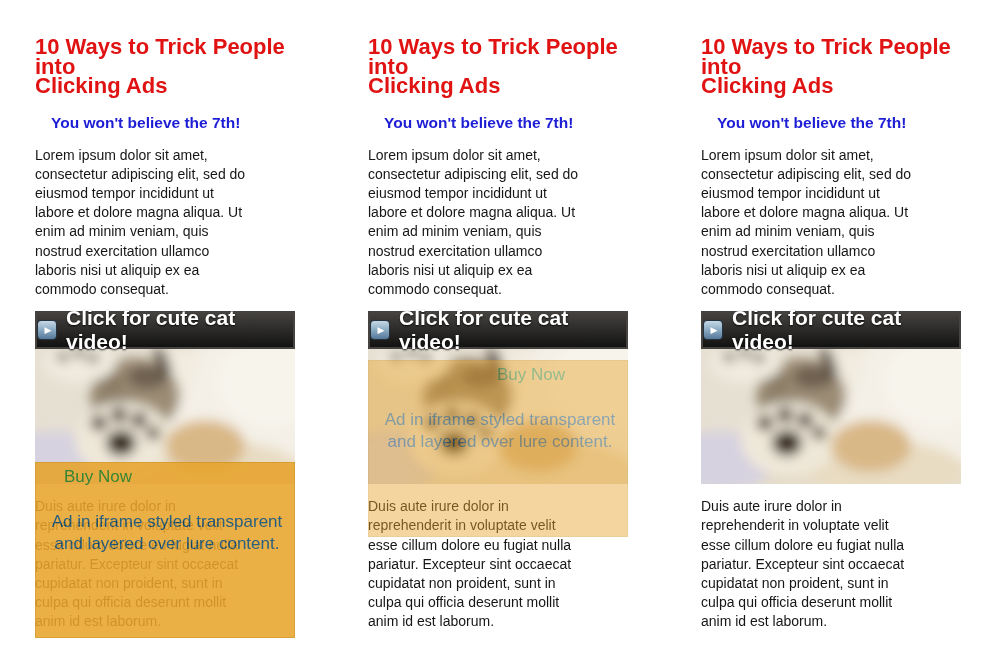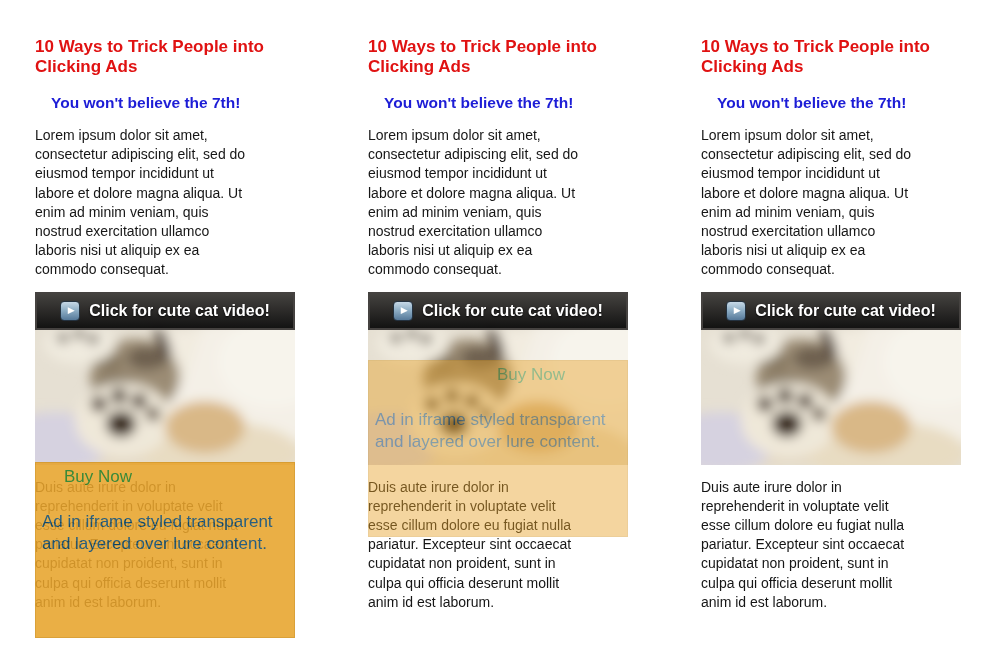--- a/index.html
+++ b/index.html
@@ -9,21 +9,21 @@
     position:relative;overflow:hidden;
     -webkit-font-smoothing:antialiased;
   }
   .stage{position:absolute;inset:0;}
   .column{position:absolute;top:30px;width:260px;}
   .col-a{left:35px;}
   .col-b{left:368px;}
   .col-c{left:701px;}
 
   .head{
-    margin:7px 0 0;font-size:17px;line-height:19.5px;font-weight:700;
+    margin:7px 0 0;font-size:22px;line-height:19.5px;font-weight:700;
     color:#e01212;white-space:pre-line;
   }
   .sub{
     margin:17px 16px 0;font-size:15.5px;line-height:19px;font-weight:700;
     color:#1d1dd6;white-space:pre-line;
   }
   .body-text{
     margin:14px 0 0;font-size:14px;line-height:19.2px;color:#161616;
     white-space:pre-line;
   }
@@ -33,35 +33,35 @@
   .photo{position:absolute;inset:0;}
   .photo svg{display:block;width:260px;height:173px;}
   .banner{
     position:absolute;top:0;left:0;right:0;height:38px;box-sizing:border-box;
     display:flex;align-items:center;justify-content:center;gap:9px;
     background:linear-gradient(180deg, rgba(56,54,52,0.93), rgba(10,10,10,0.96));
     border:2px solid #454240;
     cursor:pointer;
   }
   .banner-label{
-    color:#ffffff;font-size:16px;font-weight:700;
+    color:#ffffff;font-size:21px;font-weight:700;
     text-shadow:0 1px 2px rgba(0,0,0,0.85);
   }
   .play{
     width:20px;height:20px;border-radius:4px;box-sizing:border-box;
     background:linear-gradient(180deg,#c6d8e6 0%,#8fafc6 45%,#56799a 100%);
     border:1px solid #243240;
     display:flex;align-items:center;justify-content:center;
     color:#ffffff;font-size:9px;line-height:1;padding-left:2px;
     flex:0 0 auto;
   }
 
   .ad{
     position:absolute;left:0;width:260px;box-sizing:border-box;z-index:3;
-    background:#e8a42c;border:1px solid #d6951e;
+    background:#e8a42c;border:1px solid #d6951e;text-align:center;
   }
   .col-a .ad{top:432px;height:176px;opacity:0.88;}
   .col-b .ad{top:330px;height:177px;opacity:0.45;}
   .col-c .ad{top:330px;height:177px;opacity:0;}
 
   .buy{
     position:absolute;font-size:17px;color:#1e7a1e;text-decoration:none;
     cursor:pointer;
   }
   .col-a .buy{left:28px;top:4px;}

